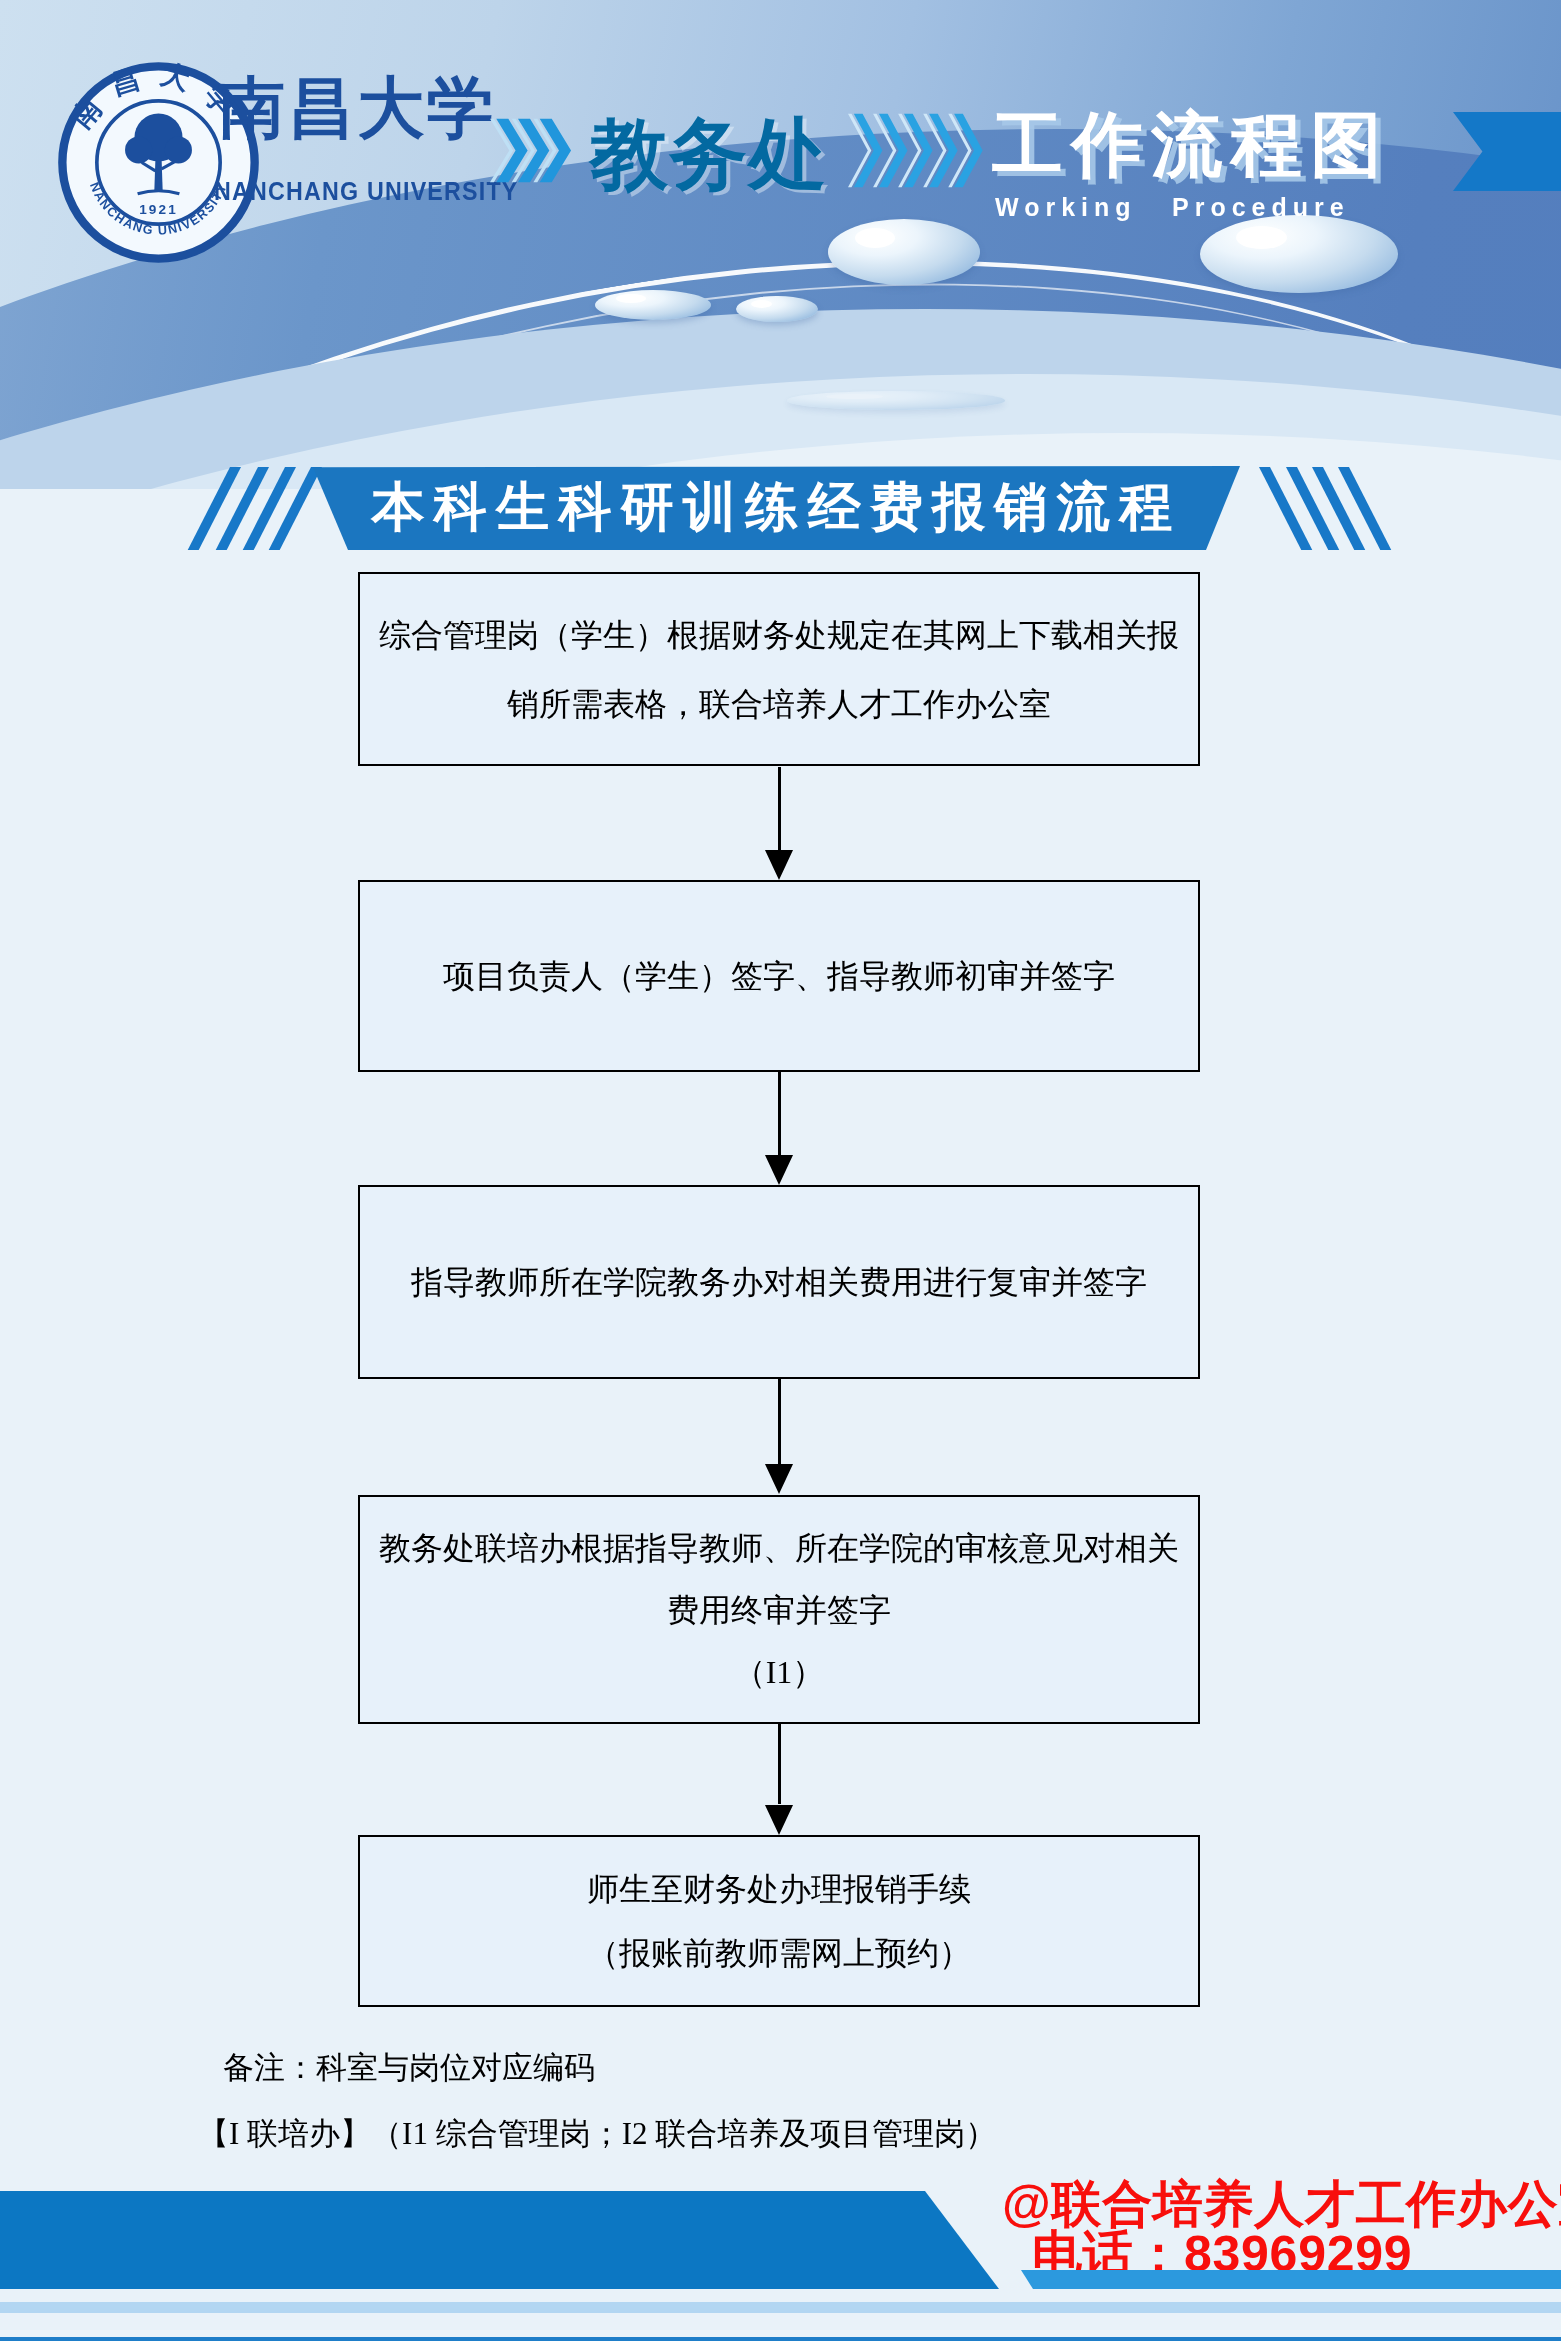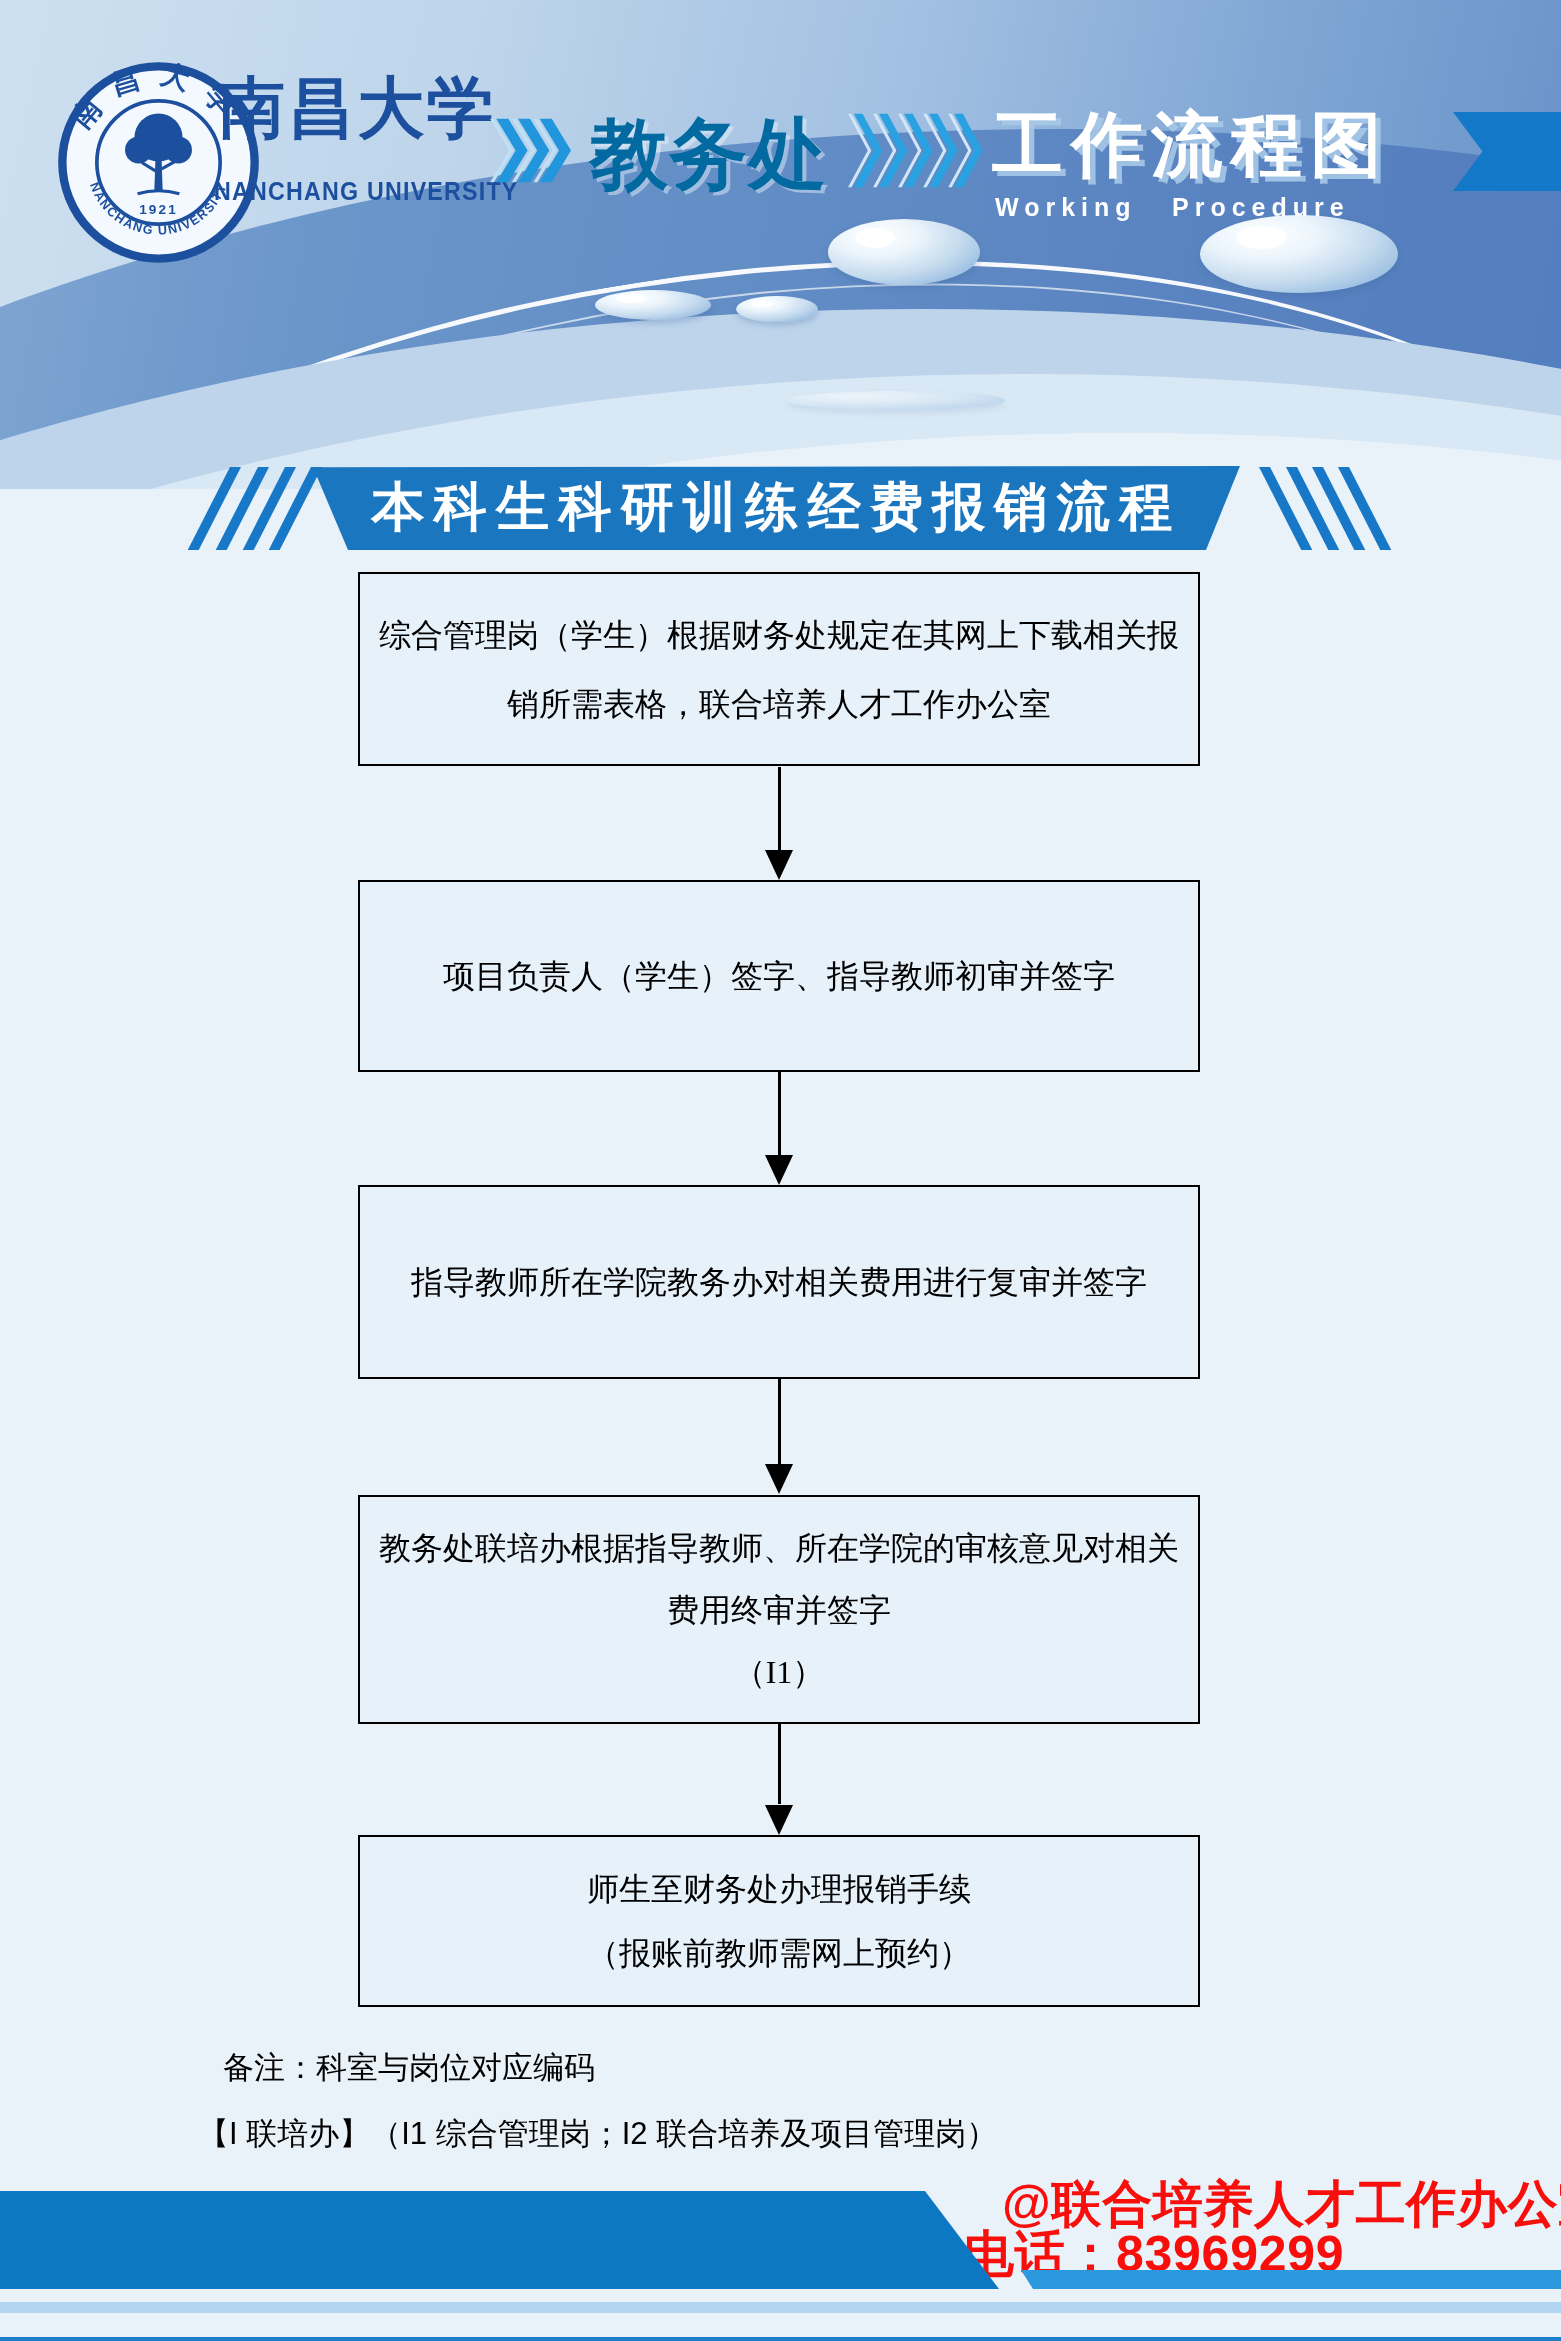--- a/index.html
+++ b/index.html
@@ -59,21 +59,21 @@
     font-family:"Liberation Serif",serif;font-size:32px;color:#000;}
   .step .ln{white-space:nowrap;line-height:1;}
   .gap56 .ln + .ln{margin-top:37px;}
   .gap46 .ln + .ln{margin-top:30px;}
   .gap48 .ln + .ln{margin-top:32px;}
   .aline{position:absolute;left:778px;width:3.3px;background:#000;}
   .ahead{position:absolute;left:765px;width:0;height:0;border-left:14px solid transparent;
     border-right:14px solid transparent;border-top:30px solid #000;}
 
   
-  .note{position:absolute;font-family:Liberation Sans, sans-serif;font-size:31px;color:#000;white-space:nowrap;}
+  .note{position:absolute;font-family:Liberation Serif, serif;font-size:31px;color:#000;white-space:nowrap;}
   .red{position:absolute;font-weight:900;color:#f80f0c;white-space:nowrap;font-size:50px;letter-spacing:0.7px;}
 
   
   .foot-big{position:absolute;left:0;top:2191px;width:999px;height:98px;background:#0c77c3;
     clip-path:polygon(0 0,925px 0,999px 100%,0 100%);}
   .foot-right{position:absolute;left:1021px;top:2270px;width:541px;height:19px;background:#2c99de;
     clip-path:polygon(0 0,100% 0,100% 100%,12px 100%);}
   .foot-lightbar{position:absolute;left:0;top:2302px;width:1562px;height:10.6px;background:#b2d6f2;}
   .foot-line{position:absolute;left:0;top:2337px;width:1562px;height:4.6px;background:#1e7ec9;}
 </style>
@@ -202,21 +202,21 @@
 
   <div class="step gap48" style="top:1835px;height:172px;">
     <div class="ln">师生至财务处办理报销手续</div>
     <div class="ln">（报账前教师需网上预约）</div>
   </div>
 
   <div class="note" style="left:223px;top:2047px;">备注：科室与岗位对应编码</div>
   <div class="note" style="left:198px;top:2113px;">【I 联培办】（I1 综合管理岗；I2 联合培养及项目管理岗）</div>
 
   <div class="red" style="left:1002px;top:2171px;">@联合培养人才工作办公室</div>
-  <div class="red" style="left:964px;top:2221px;">电话：83969299</div>
+  <div class="red" style="left:1032px;top:2221px;">电话：83969299</div>
 
   <div class="foot-big"></div>
   <div class="foot-right"></div>
   <div class="foot-lightbar"></div>
   <div class="foot-line"></div>
 
 </div>
 
 
 </body></html>

